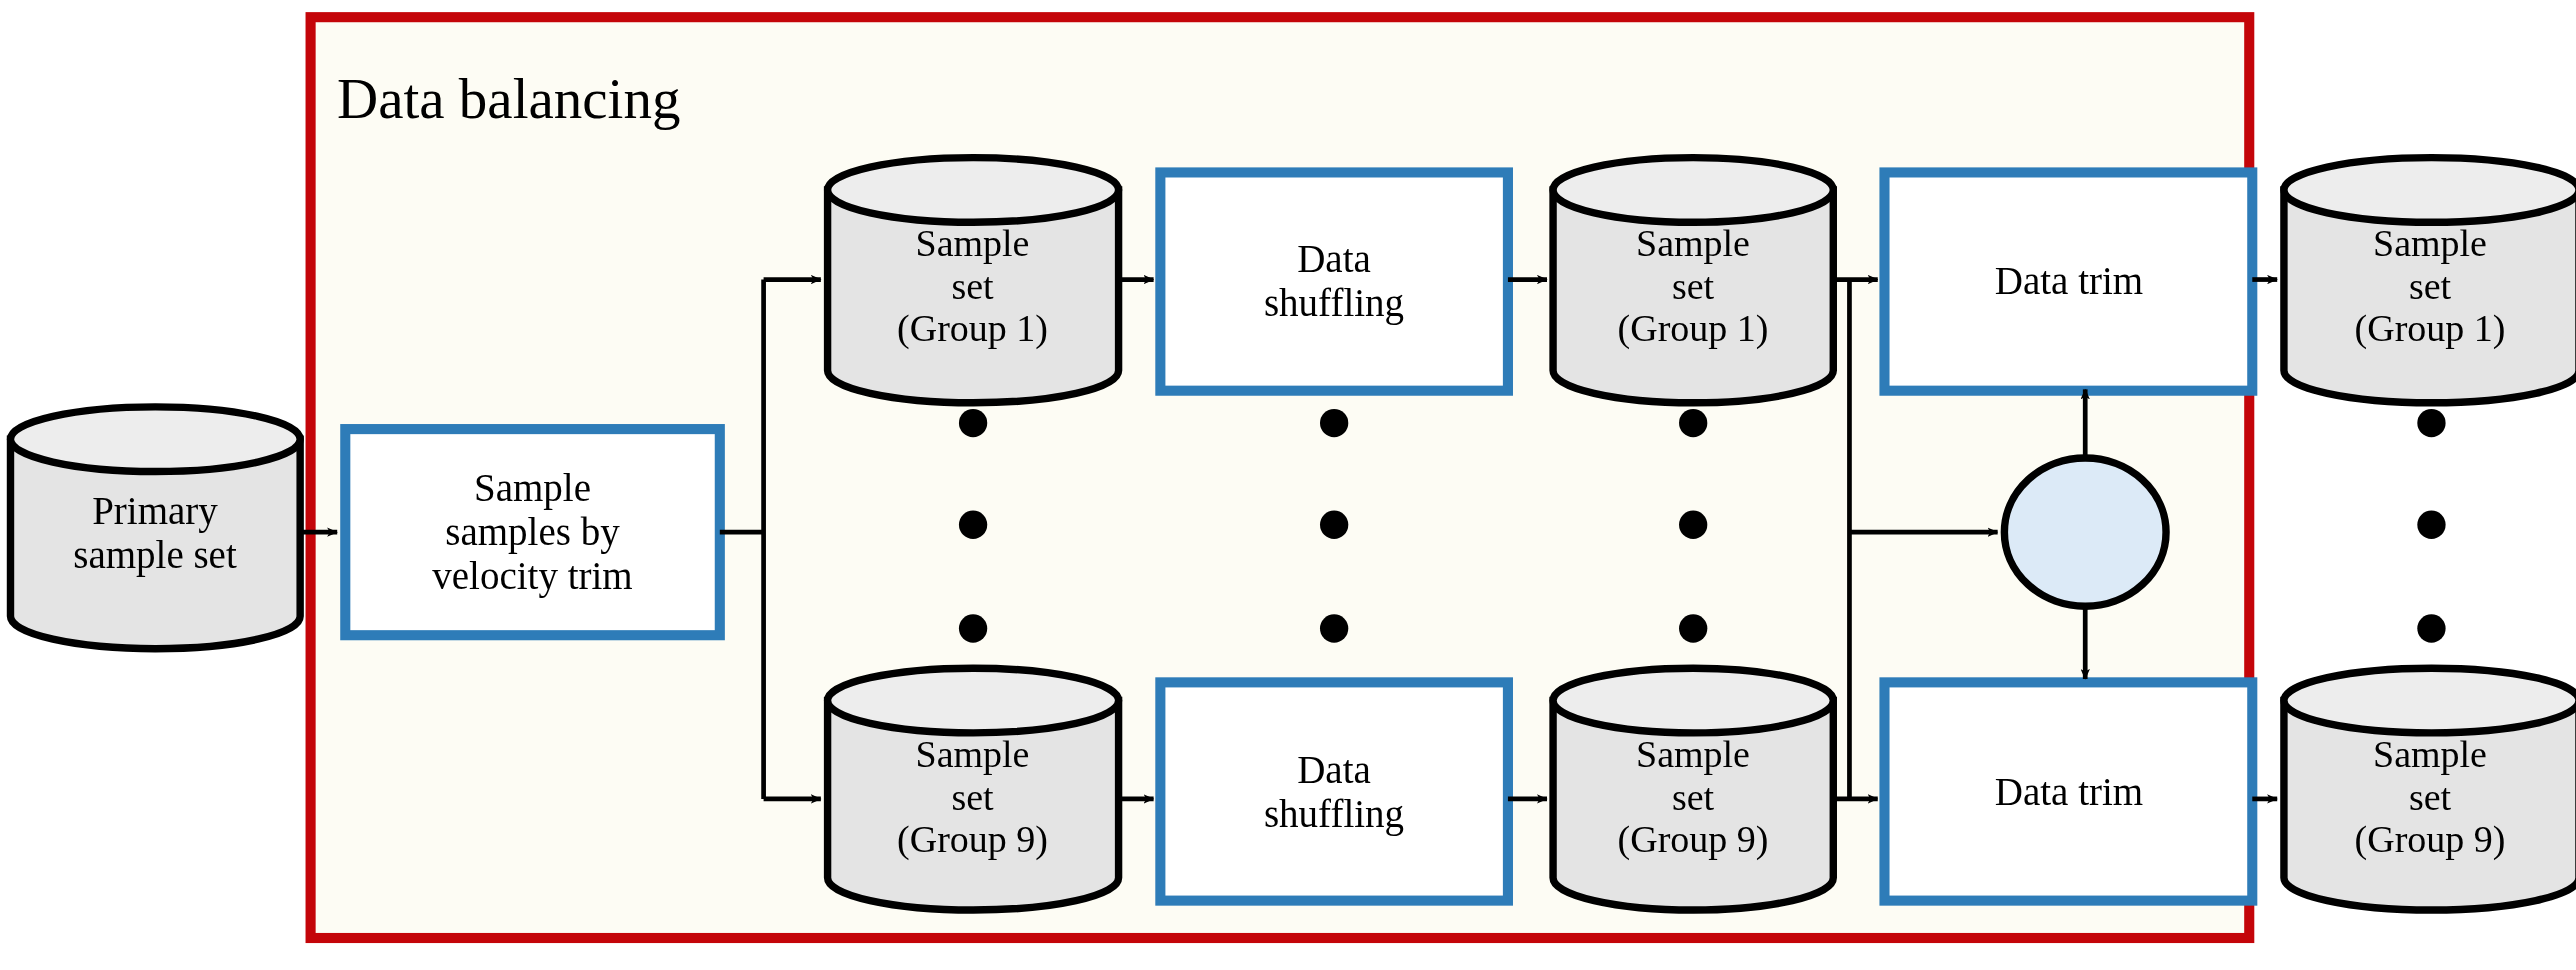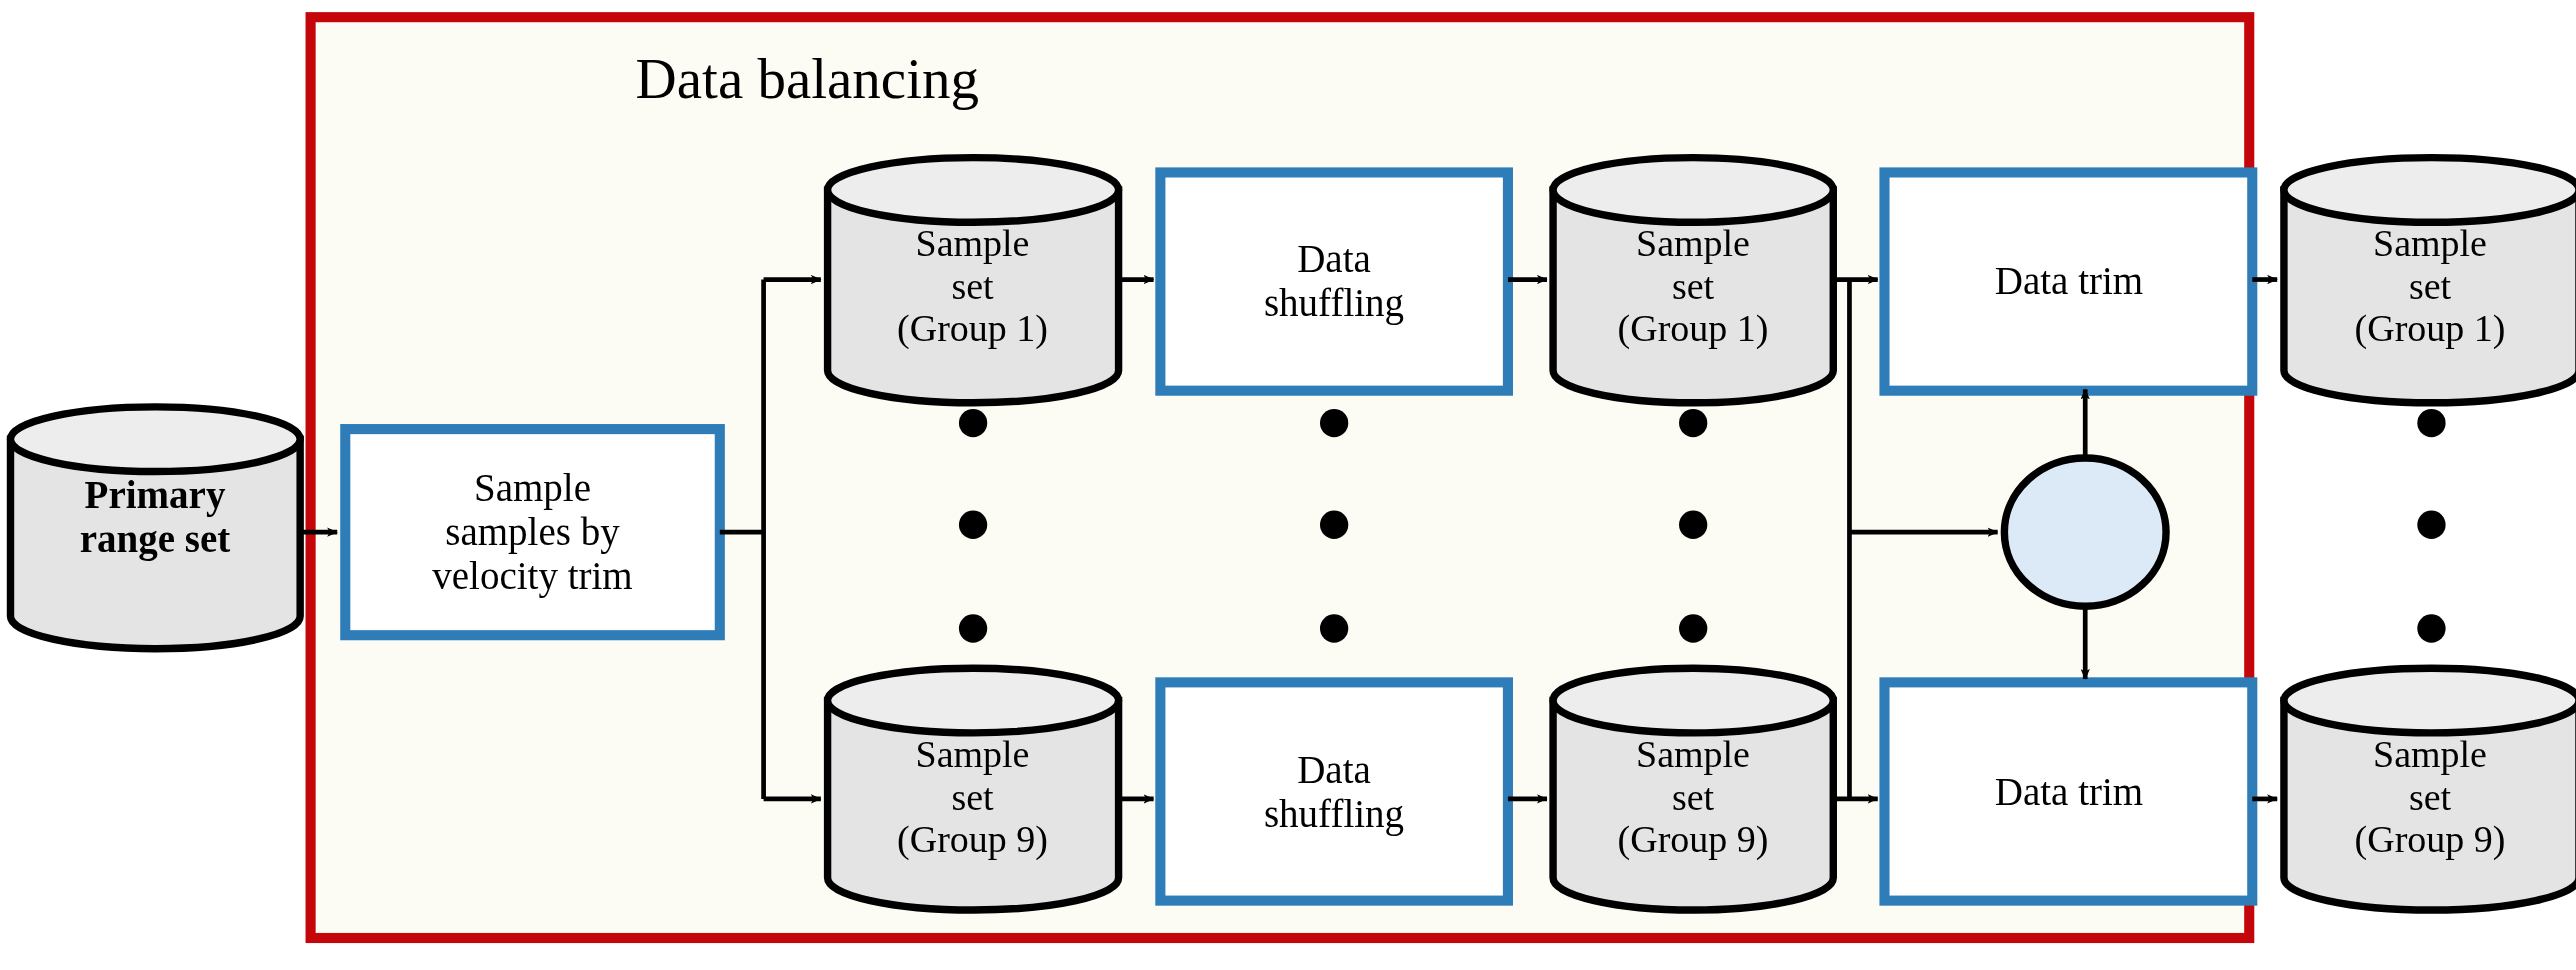--- a/index.html
+++ b/index.html
@@ -111,27 +111,27 @@
       <circle cx="2513" cy="628" r="21"></circle>
       <circle cx="2513" cy="779" r="21"></circle>
       <circle cx="2513" cy="933" r="21"></circle>
 
       <circle cx="3609" cy="628" r="21"></circle>
       <circle cx="3609" cy="779" r="21"></circle>
       <circle cx="3609" cy="933" r="21"></circle>
     </g>
   </svg>
 
-  <div class="lbl t-title" style="left:337px;top:42px;width:606px;height:74px;align-items:flex-end;margin-left:36px;">
+  <div class="lbl t-title" style="left:337px;top:62px;width:606px;height:74px;align-items:flex-start;">
     <span>Data balancing</span>
   </div>
 
-  <div class="lbl t-cyl" style="left:10px;top:456px;width:290px;height:121px;font-weight:bold;">
+  <div class="lbl t-cyl" style="left:10px;top:472px;width:290px;height:121px;">
     <span>Primary</span>
-    <span>range set</span>
+    <span>sample set</span>
   </div>
 
   <div class="lbl t-box" style="left:345px;top:431px;width:375px;height:202px;">
     <span>Sample</span>
     <span>samples by</span>
     <span>velocity trim</span>
   </div>
 
   <div class="lbl t-group" style="left:827px;top:202px;width:291px;height:168px;">
     <span>Sample</span>

